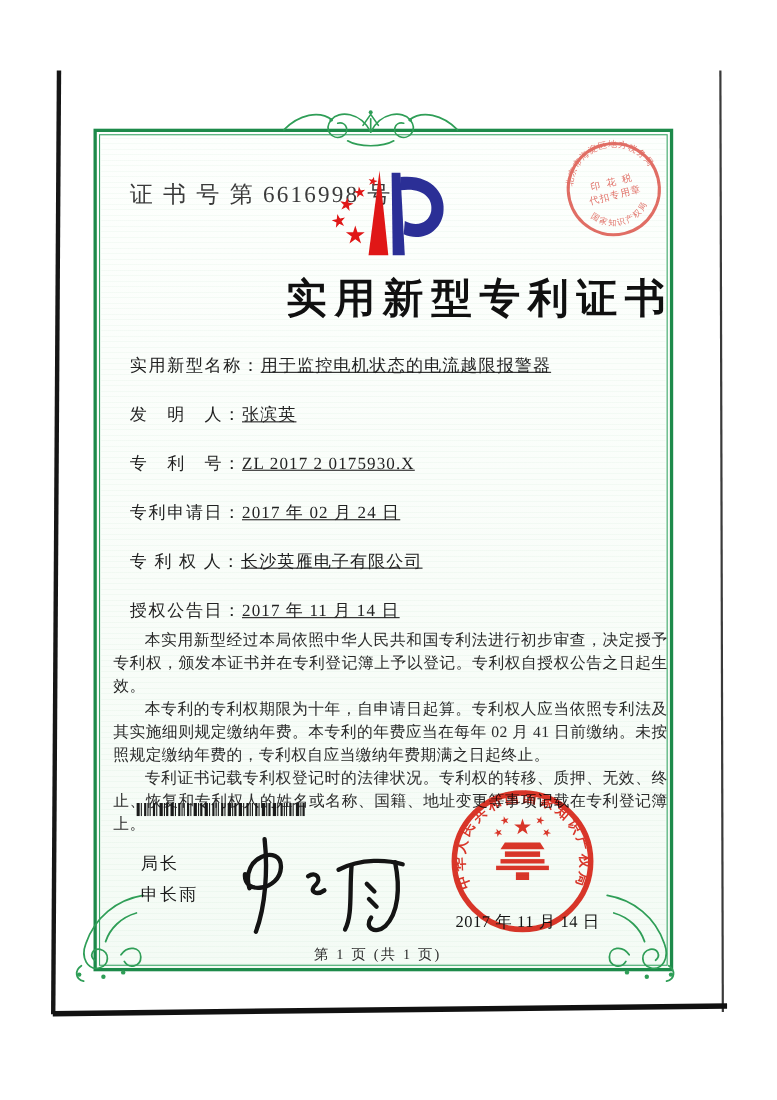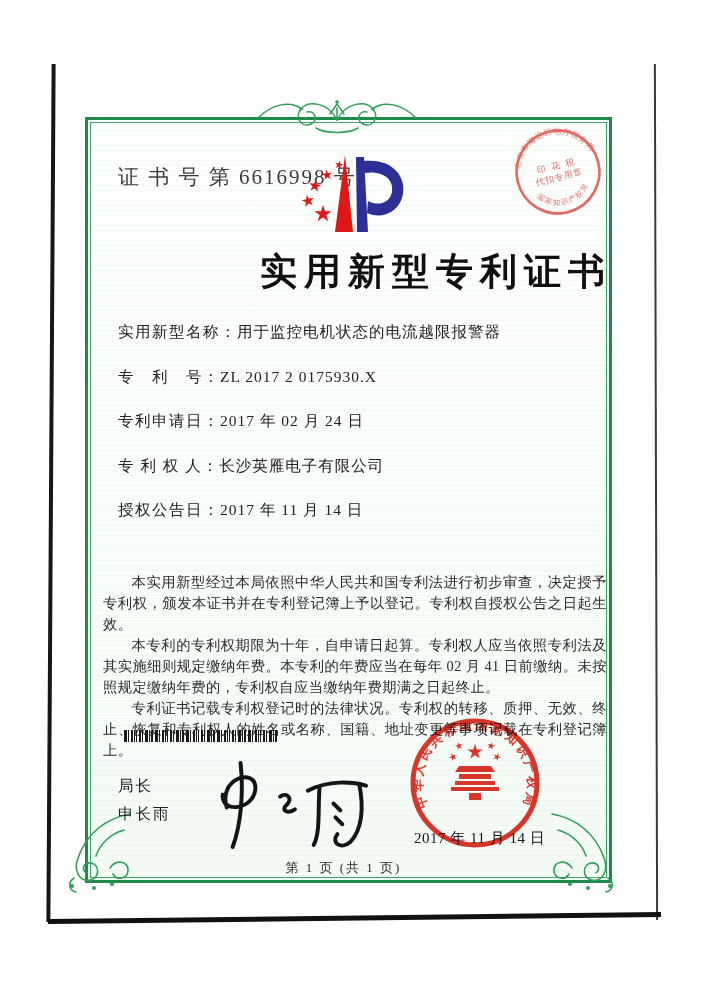--- a/index.html
+++ b/index.html
@@ -21,28 +21,28 @@
   .orn-bl{left:60px;top:808px;}
   .orn-br{left:548px;top:808px;}
 
   .cert-no{position:absolute;left:118px;top:163px;font-size:21px;letter-spacing:2px;color:#3b3b3b;}
   .logo{position:absolute;left:298px;top:150px;}
   .title{position:absolute;left:85px;top:247px;width:527px;text-align:right;font-size:37px;font-weight:700;letter-spacing:7px;color:#101010;}
 
   .fields{position:absolute;left:118px;top:322px;width:470px;font-size:15.5px;}
   .field-row{margin-bottom:23.5px;white-space:nowrap;}
   .field-label{color:#222;letter-spacing:1.5px;text-align:right;}
-  .field-value{color:#222;letter-spacing:1px;}
+  .field-value{color:#222;letter-spacing:1px;text-decoration:underline;}
 
   .body-text{position:absolute;left:103px;top:572px;width:504px;font-size:14.3px;line-height:21px;text-align:justify;color:#2a2a2a;letter-spacing:.4px;}
   .body-text p{margin:0;text-indent:2em;}
 
   .barcode{position:absolute;left:124px;top:730px;}
 
-  .signer{position:absolute;left:118px;top:772px;font-size:15.5px;line-height:28px;font-family:"Liberation Sans","DejaVu Sans",sans-serif;color:#1d1d1d;letter-spacing:2px;}
+  .signer{position:absolute;left:128px;top:772px;font-size:15.5px;line-height:28px;font-family:"Liberation Sans","DejaVu Sans",sans-serif;color:#1d1d1d;letter-spacing:2px;}
   .signature{position:absolute;left:203px;top:756px;}
 
   .seal{position:absolute;left:405px;top:715px;mix-blend-mode:multiply;opacity:.92;}
   .seal-date{position:absolute;left:414px;top:829px;font-size:15px;letter-spacing:.5px;color:#151515;z-index:3;}
   .tax-stamp{position:absolute;left:512px;top:126px;opacity:.8;mix-blend-mode:multiply;transform:rotate(-14deg);}
 
   .footer{position:absolute;left:80px;top:859px;width:527px;text-align:center;font-size:13px;letter-spacing:2px;color:#2c2c2c;}
   .hidden-defs{position:absolute;width:0;height:0;overflow:hidden;}
 </style>
 </head>
@@ -125,20 +125,23 @@
     <polygon points="47,5 37,82 55,82" fill="#e01717"></polygon>
     <polygon points="58,7 66,7 70,82 59,82" fill="#2b2f96"></polygon>
     <path fill="#2b2f96" d="M66,11 C94,8 108,26 105,44 C102,62 84,70 69,63 L70,51 C82,57 92,52 94,42 C96,30 86,20 66,23 Z"></path>
   </svg>
 
   <div class="title">实用新型专利证书</div>
 
   <div class="fields">
     <div class="field-row">
       <span class="field-label">实用新型名称：</span><span class="field-value">用于监控电机状态的电流越限报警器</span>
+    </div>
+    <div class="field-row">
+      <span class="field-label">发　明　人：</span><span class="field-value">张滨英</span>
     </div>
     <div class="field-row">
       <span class="field-label">专　利　号：</span><span class="field-value">ZL 2017 2 0175930.X</span>
     </div>
     <div class="field-row">
       <span class="field-label">专利申请日：</span><span class="field-value">2017 年 02 月 24 日</span>
     </div>
     <div class="field-row">
       <span class="field-label">专 利 权 人：</span><span class="field-value">长沙英雁电子有限公司</span>
     </div>

